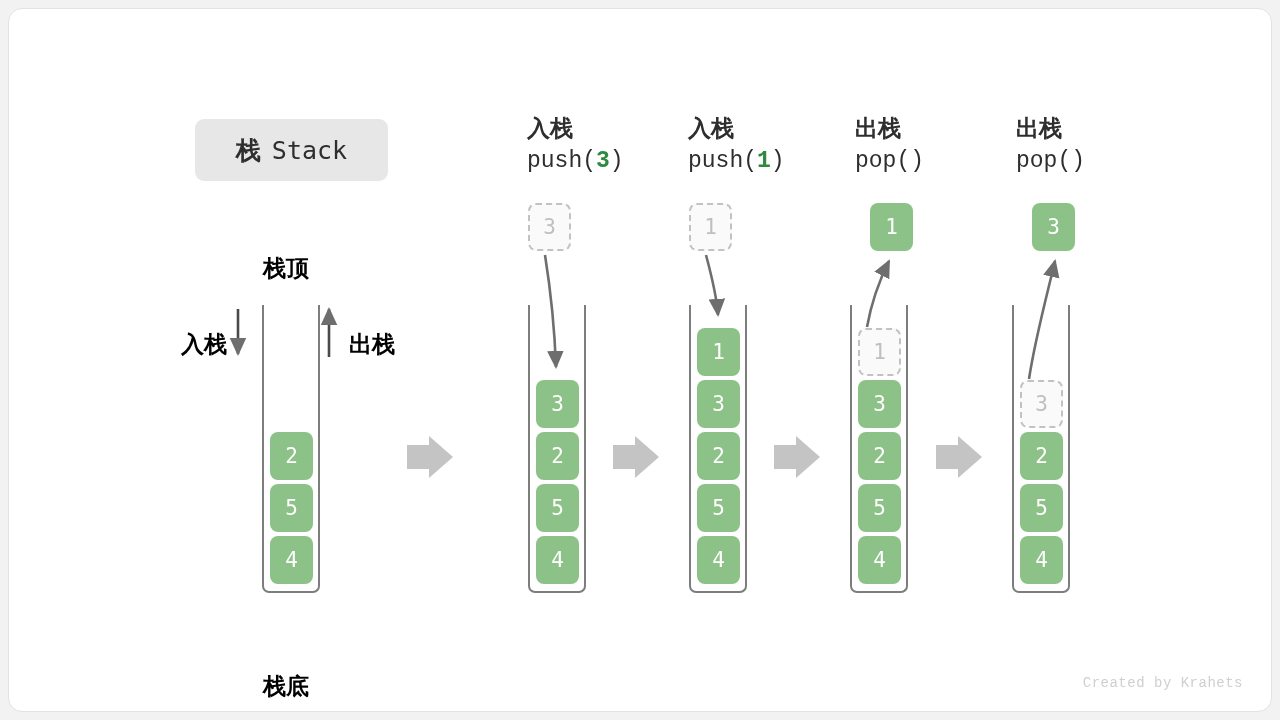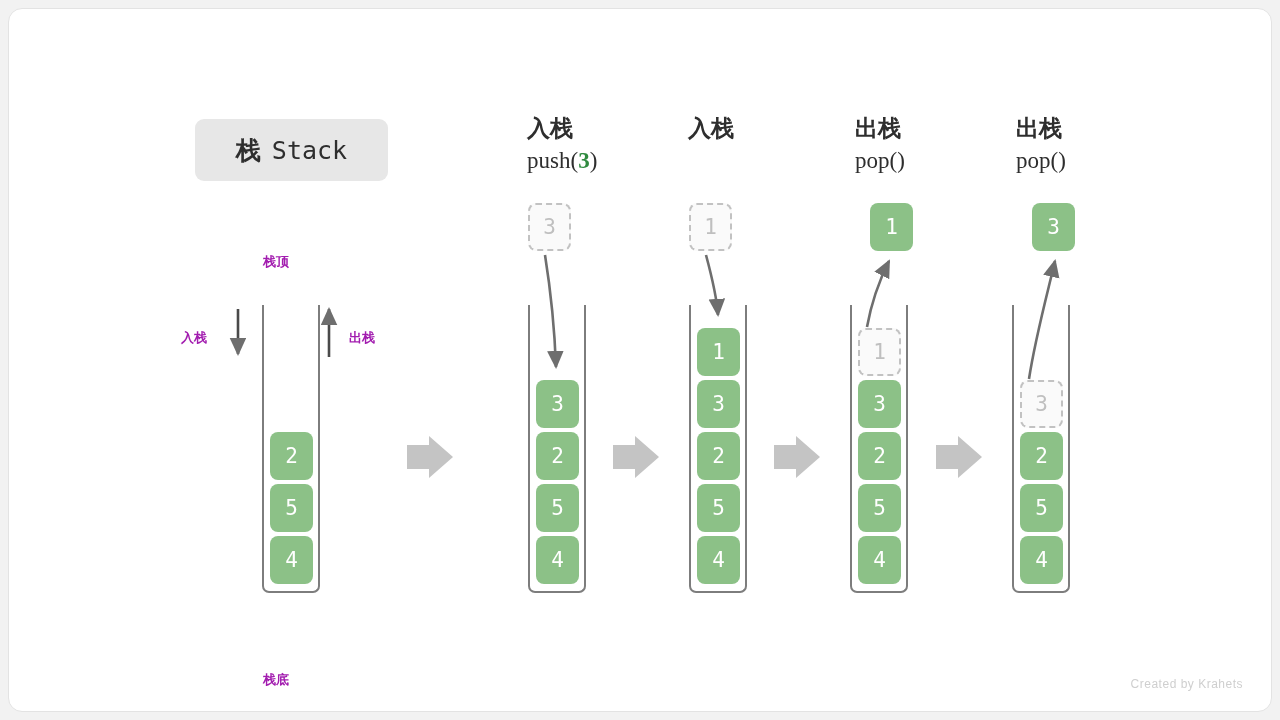--- a/index.html
+++ b/index.html
@@ -50,21 +50,21 @@
     top: 104px;
   }
   .stage-head .op {
     font-size: 23px; font-weight: bold; color: #2e2e2e;
     line-height: 30px;
     font-family: "Liberation Sans", "DejaVu Sans", sans-serif;
   }
   .stage-head .call {
     font-size: 23px; color: #2e2e2e;
     line-height: 36px;
-    font-family: Liberation Serif, serif;
+    font-family: Liberation Mono, monospace;
     white-space: pre;
   }
   .stage-head .call .arg { color: #2f8a3f; font-weight: bold; }
 
   
   .stack-container {
     width: 58px;
     height: 288px;
     top: 296px;
     border-left: 2px solid #7d7d7d;
@@ -86,34 +86,34 @@
     box-sizing: border-box;
   }
   .box.filled { background: #8cc187; color: #ffffff; }
   .box.ghost {
     background: #fafafa; color: #bfbfbf;
     border: 2px dashed #c2c2c2;
   }
 
   
   .side-label {
-    font-size: 13px; font-weight: bold; color: #a21caf;
+    font-size: 23px; font-weight: bold; color: #000000;
     font-family: "Liberation Sans", "DejaVu Sans", sans-serif;
     white-space: nowrap;
     text-align: center;
   }
   #label-top { left: 254px; top: 244px; }
   #label-bottom { left: 254px; top: 614px; margin-top: 48px; }
   #label-push { left: 172px; top: 320px; }
   #label-pop  { left: 340px; top: 320px; }
 
   #footer {
     right: 28px; bottom: 20px;
-    font-size: 12px; color: #cfcfcf;
-    font-family: Liberation Sans, sans-serif;
+    font-size: 14px; color: #cfcfcf;
+    font-family: Liberation Mono, monospace;
     letter-spacing: 0.5px;
   }
 
   svg.overlay {
     position: absolute; left: 0; top: 0;
     width: 1264px; height: 704px;
     pointer-events: none;
   }
 </style>
 </head>
@@ -126,20 +126,21 @@
     <span class="en">Stack</span>
   </div>
 
   <div class="abs stage-head" style="left:518px;">
     <div class="op">入栈</div>
     <div class="call"><span>push(</span><span class="arg">3</span><span>)</span></div>
   </div>
 
   <div class="abs stage-head" style="left:679px;">
     <div class="op">入栈</div>
+    <div class="call"><span>push(</span><span class="arg">1</span><span>)</span></div>
   </div>
 
   <div class="abs stage-head" style="left:846px;">
     <div class="op">出栈</div>
     <div class="call"><span>pop(</span><span class="arg"></span><span>)</span></div>
   </div>
 
   <div class="abs stage-head" style="left:1007px;">
     <div class="op">出栈</div>
     <div class="call"><span>pop(</span><span class="arg"></span><span>)</span></div>

